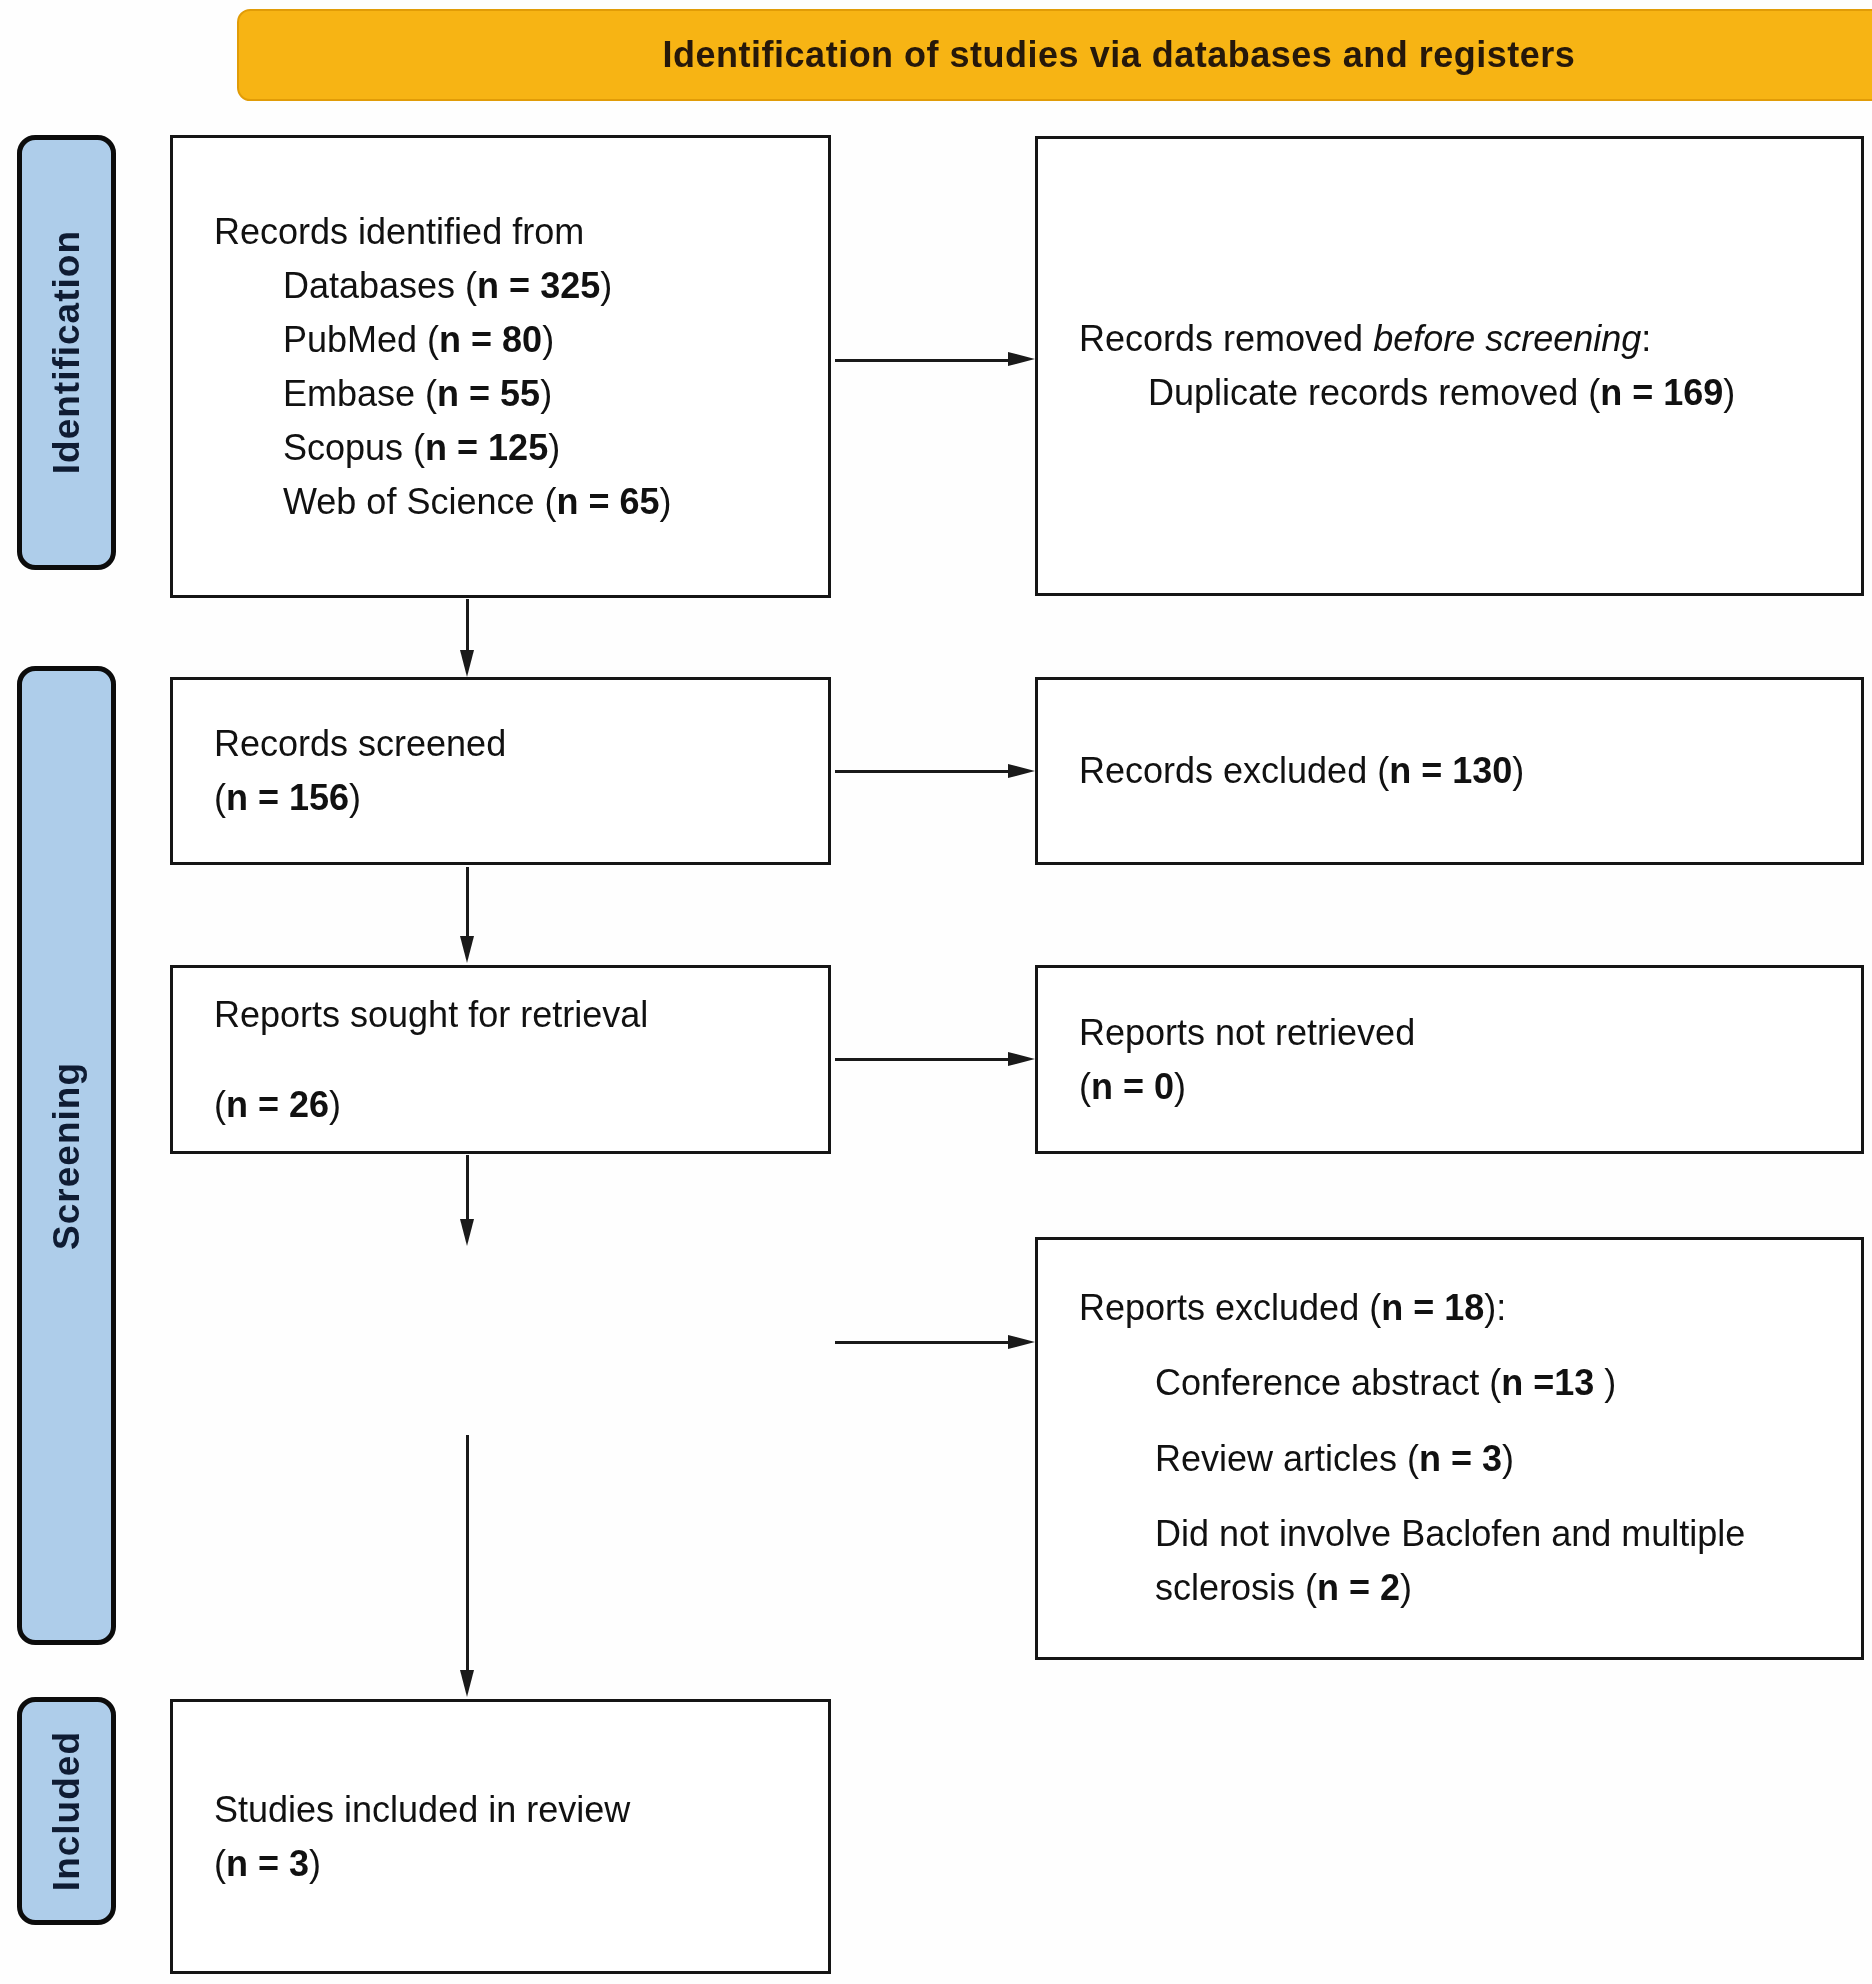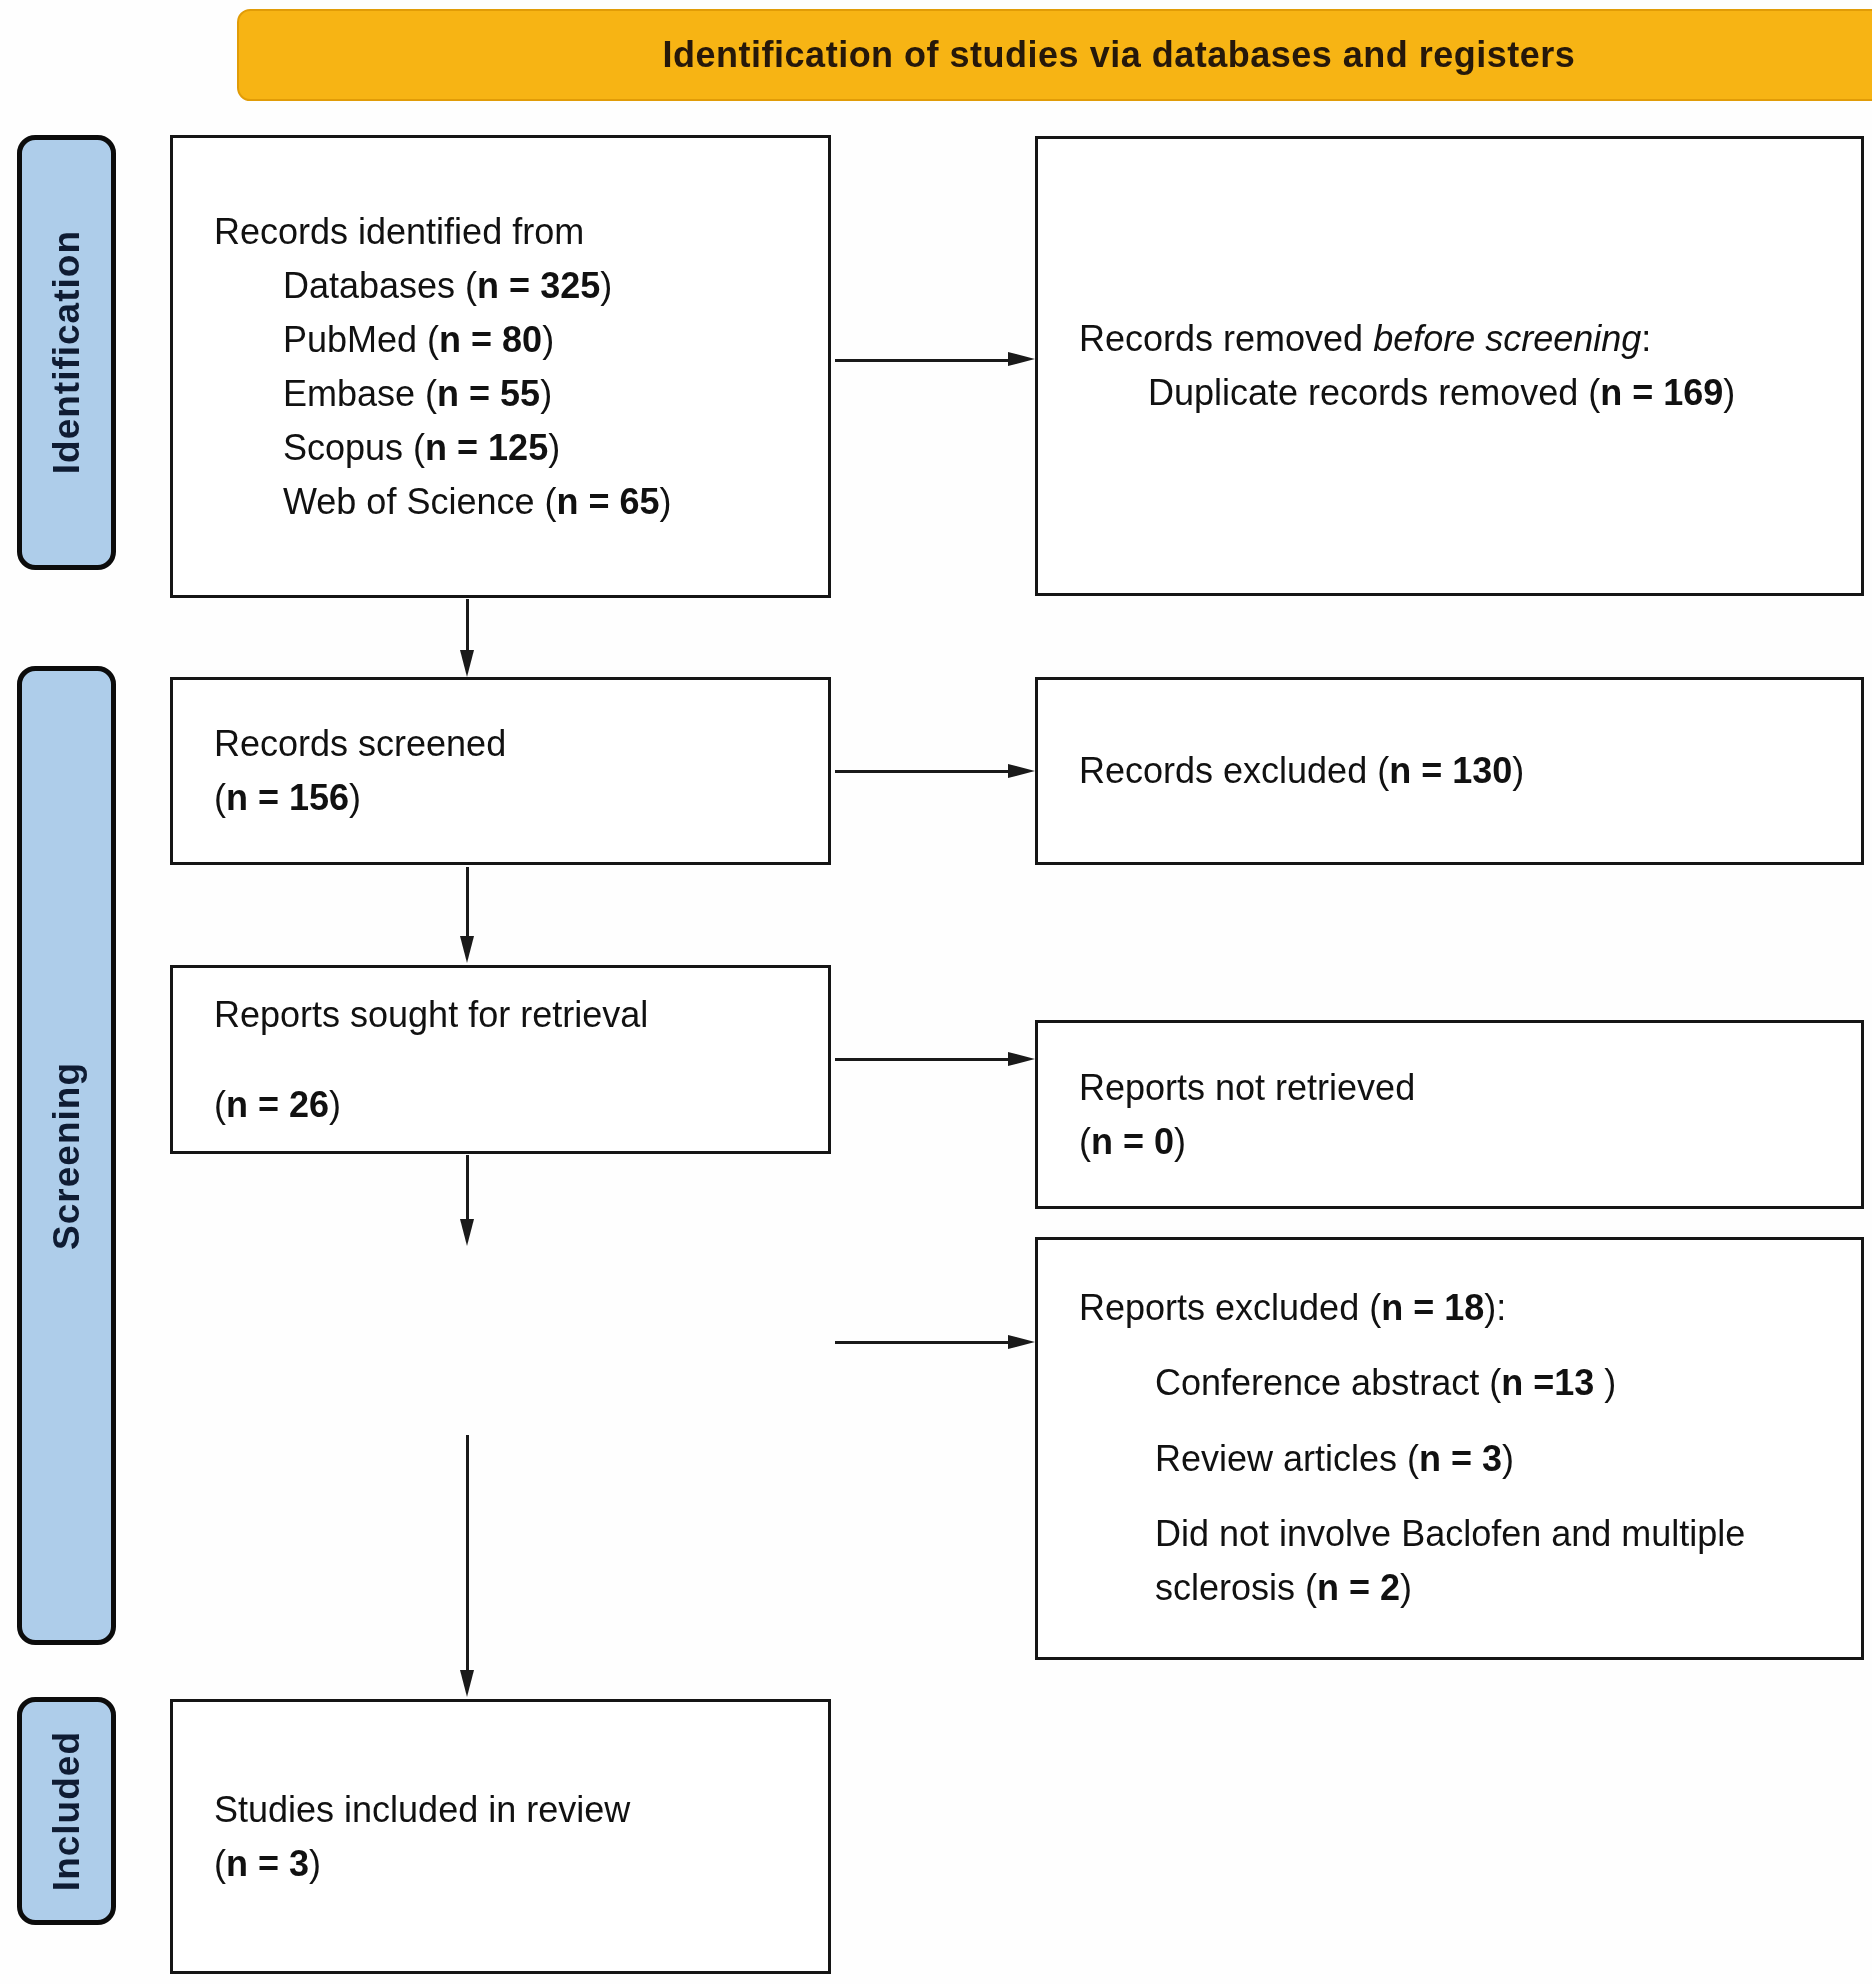--- a/index.html
+++ b/index.html
@@ -123,21 +123,21 @@
     </div>
   </div>
 
   <div class="box" style="left:170px;top:965px;width:661px;height:189px;gap:36px;">
     <div><span>Reports sought for retrieval</span></div>
     <div>
       <span>(</span><b>n = 26</b><span>)</span>
     </div>
   </div>
 
-  <div class="box" style="left:1035px;top:1020px;width:829px;height:189px;">
+  <div class="box" style="left:1035px;top:965px;width:829px;height:189px;">
     <div><span>Reports not retrieved</span></div>
     <div>
       <span>(</span><b>n = 0</b><span>)</span>
     </div>
   </div>
 
 
   <div class="box listy" style="left:1035px;top:1237px;width:829px;height:423px;">
     <div>
       <span>Reports excluded (</span><b>n = 18</b><span>):</span>

